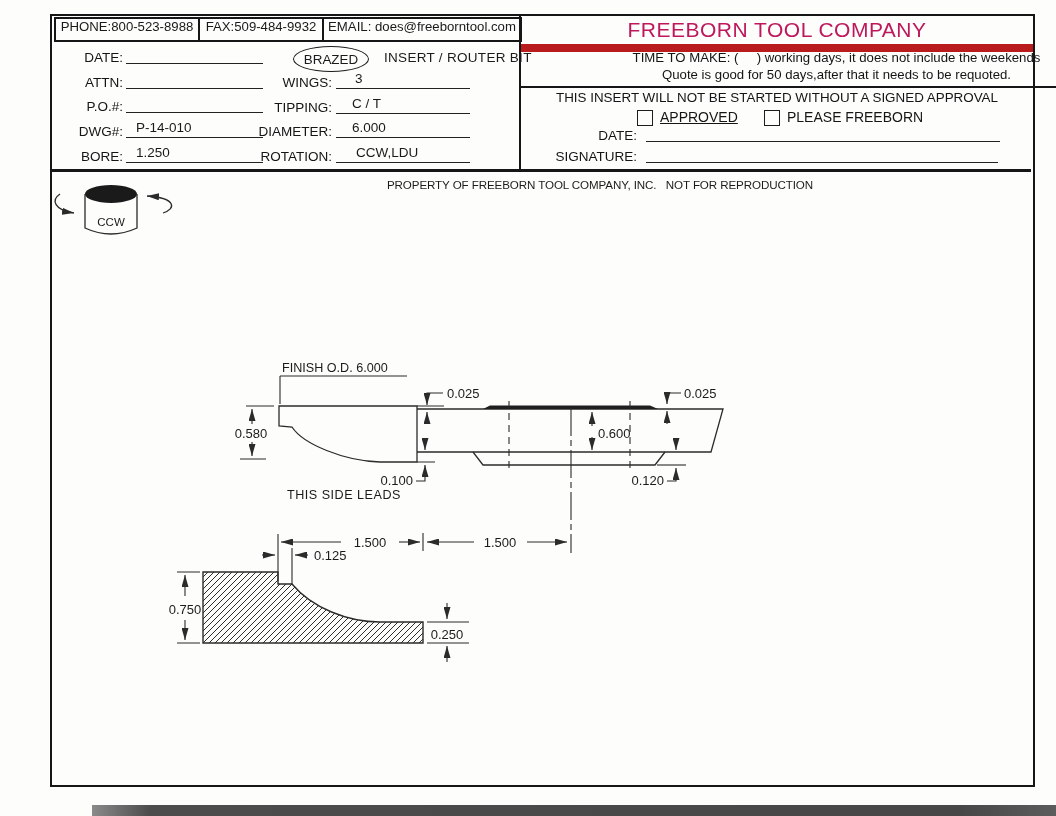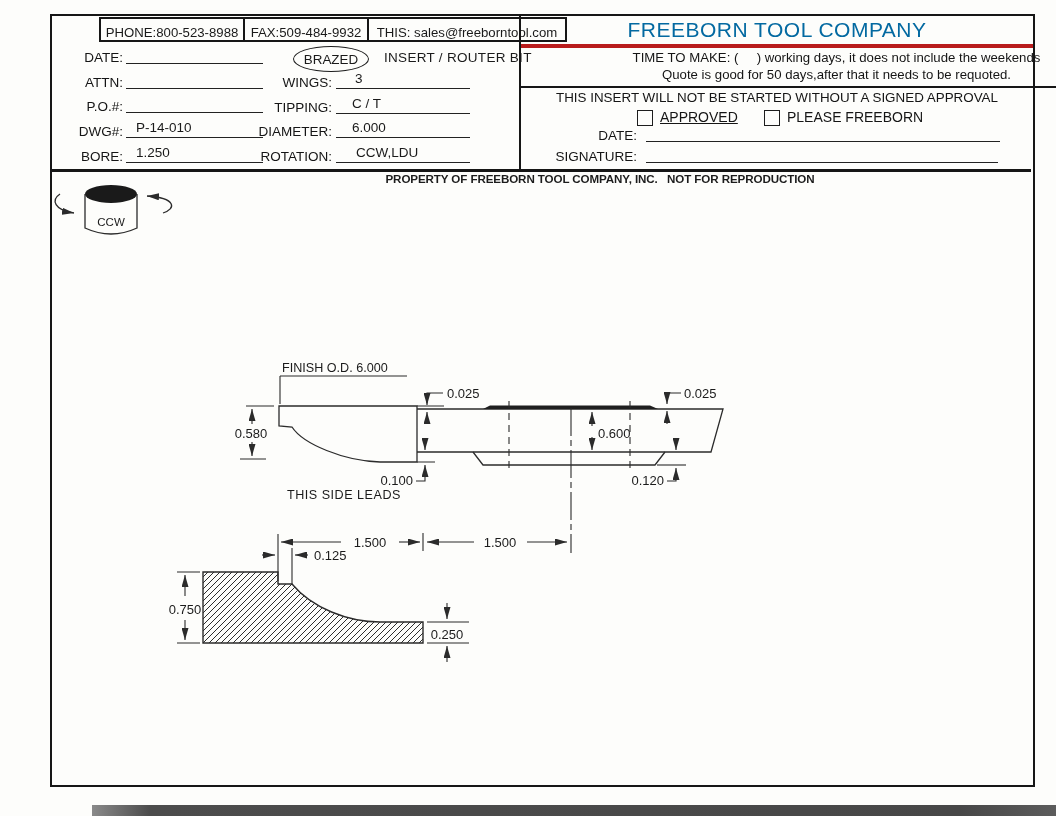--- a/index.html
+++ b/index.html
@@ -9,64 +9,64 @@
     font-family:"Liberation Sans", sans-serif;
     color:#1a1a1a;
   }
   .abs{position:absolute;}
   .frame{
     left:50px;top:14px;width:981px;height:769px;
     border:2px solid #161616;background:transparent;
   }
   .cell{
     border:2px solid #161616;font-size:13.2px;
-    display:flex;align-items:flex-end;justify-content:center;
-    background:#fdfdfb;white-space:pre;margin-left:45px;
+    display:flex;align-items:flex-start;justify-content:center;
+    background:#fdfdfb;white-space:pre;
   }
   .vdiv{left:519px;top:14px;height:158px;border-left:2px solid #161616;}
   .titlebox{
-    left:521px;top:16px;width:512px;height:28px;border-bottom:4px solid #b91c1c;
+    left:521px;top:16px;width:512px;height:28px;border-bottom:8px solid #b91c1c;
     display:flex;align-items:center;justify-content:center;
-    font-size:21px;letter-spacing:.5px;color:#0369a1;
+    font-size:21px;letter-spacing:.5px;color:#be185d;
   }
   .termsbox{left:521px;top:46px;width:568px;height:40px;border-bottom:2px solid #161616;padding-left:21px;}
   .tline{position:absolute;width:100%;text-align:center;font-size:13.2px;white-space:pre;color:#151515;}
   .notice{left:521px;top:90px;width:512px;text-align:center;font-size:13.4px;color:#151515;}
   .cbx{width:14px;height:14px;border:1.7px solid #1d1d1d;background:#fdfdfb;}
   .cblabel{font-size:14px;color:#151515;}
   .flabel{font-size:13.5px;color:#151515;text-align:right;}
   .fvalue{font-size:13.5px;color:#1a1a1a;}
   .uline{border-bottom:1.6px solid #222;height:14px;}
   .ellipse{
     left:293px;top:46px;width:74px;height:24px;border:1.7px solid #1d1d1d;border-radius:50%;
     display:flex;align-items:center;justify-content:center;font-size:13.4px;background:transparent;
   }
   .formbottom{left:50px;top:169px;width:981px;height:0;border-top:3px solid #161616;}
   .propnote{
-    left:385px;top:172px;width:430px;text-align:center;
-    font-size:11.6px;font-weight:bold;letter-spacing:-.1px;white-space:pre;color:#1c1c1c;
+    left:385px;top:178px;width:430px;text-align:center;
+    font-size:11.6px;font-weight:normal;letter-spacing:-.1px;white-space:pre;color:#1c1c1c;
   }
   .scanbar{
     left:92px;top:805px;width:964px;height:11px;
     background:linear-gradient(90deg,#8a8a8a 0%,#4c4c4c 6%,#474747 90%,#5c5c5c 100%);
   }
   svg text{font-family:"Liberation Sans", sans-serif;font-size:13px;fill:#1b1b1b;}
   svg .ln{stroke:#2b2b2b;stroke-width:1.3;fill:none;}
   svg .dim{stroke:#2b2b2b;stroke-width:1.1;fill:none;}
   svg .dash{stroke:#2b2b2b;stroke-width:1.1;fill:none;stroke-dasharray:7 5;}
   svg .cl{stroke:#2b2b2b;stroke-width:1.1;fill:none;stroke-dasharray:28 4 6 4;}
 </style>
 </head>
 <body>
 
 <div class="abs frame"></div>
 
 <div class="abs cell" style="left:54px;top:17px;width:142px;height:21px;"><span>PHONE:800-523-8988</span></div>
 <div class="abs cell" style="left:198px;top:17px;width:122px;height:21px;"><span>FAX:509-484-9932</span></div>
-<div class="abs cell" style="left:322px;top:17px;width:196px;height:21px;"><span>THIS: sales@freeborntool.com</span></div>
+<div class="abs cell" style="left:322px;top:17px;width:196px;height:21px;"><span>EMAIL: does@freeborntool.com</span></div>
 
 <div class="abs vdiv"></div>
 <div class="abs titlebox">FREEBORN TOOL COMPANY</div>
 <div class="abs termsbox">
   <div class="tline" style="top:4px;">TIME TO MAKE: (     ) working days, it does not include the weekends</div>
   <div class="tline" style="top:21px;">Quote is good for 50 days,after that it needs to be requoted.</div>
 </div>
 <div class="abs notice">THIS INSERT WILL NOT BE STARTED WITHOUT A SIGNED APPROVAL</div>
 <div class="abs cbx" style="left:637px;top:110px;"></div>
 <div class="abs cblabel" style="left:660px;top:109px;text-decoration:underline;">APPROVED</div>

